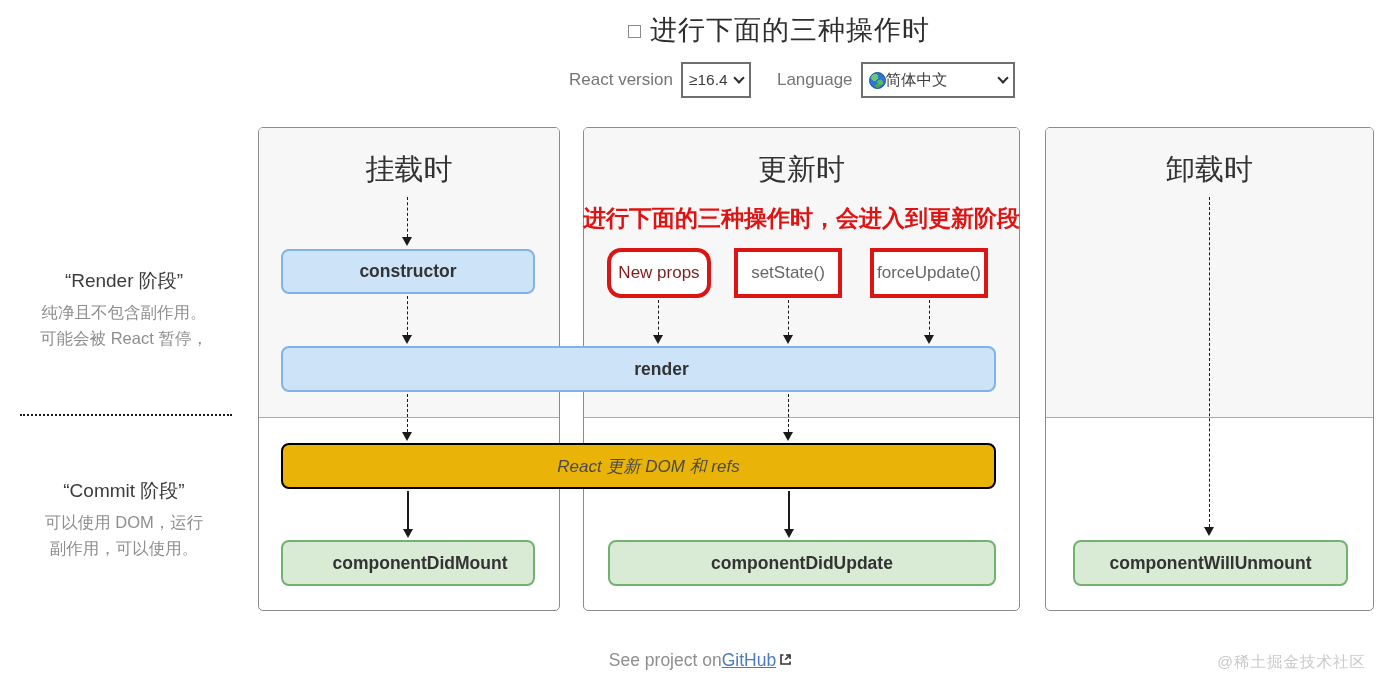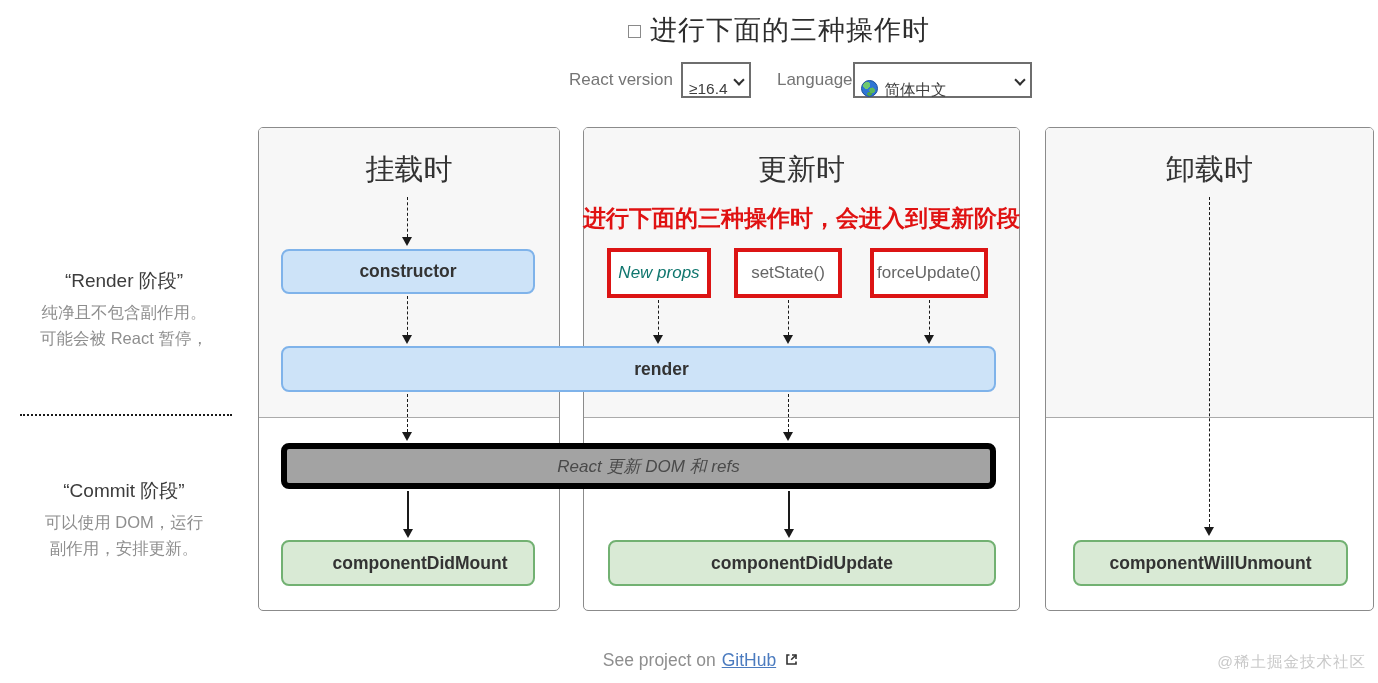--- a/index.html
+++ b/index.html
@@ -5,25 +5,25 @@
   * { box-sizing: border-box; margin: 0; padding: 0; }
   body { background: #fff; font-family: "Liberation Sans", sans-serif; }
   .canvas { position: relative; width: 1378px; height: 683px; background: #fff; overflow: hidden; }
 
   
   .title-row { position: absolute; left: 628px; top: 12px; display: flex; align-items: center; gap: 9px; }
   .checkbox { width: 13px; height: 13px; border: 1px solid #8a8a8a; background: #fff; margin-top: 3px; }
   .title-text { font-size: 27px; color: #2d2d2d; letter-spacing: 1px; white-space: nowrap; }
 
   .controls { position: absolute; left: 569px; top: 62px; display: flex; align-items: center; font-size: 17px; color: #757575; }
-  .select { display: flex; align-items: flex-start; border: 2px solid #6e6e6e; background: #fff; height: 27px; padding: 16px 6px; color: #3d3d3d; font-size: 15.5px; cursor: pointer; }
+  .select { display: flex; align-items: center; border: 2px solid #6e6e6e; background: #fff; height: 27px; padding: 16px 6px; color: #3d3d3d; font-size: 15.5px; cursor: pointer; }
   .select .chev { width: 8px; height: 8px; border-right: 2px solid #2f2f2f; border-bottom: 2px solid #2f2f2f; transform: rotate(45deg); margin-top: -4px; flex: none; }
   .sel-version { width: 70px; margin-left: 8px; justify-content: space-between; }
   .lang-label { margin-left: 26px; }
-  .sel-language { width: 179px; gap: 7px; }
+  .sel-language { width: 154px; margin-left: 8px; }
   .sel-language .chev { margin-left: auto; }
   .globe { width: 17px; height: 17px; border-radius: 50%; flex: none; border: 1px solid #1c4f9c;
     background:
       radial-gradient(circle at 30% 28%, #6fc86f 0 24%, transparent 25%),
       radial-gradient(circle at 68% 62%, #5cb85c 0 20%, transparent 21%),
       radial-gradient(circle at 50% 88%, #4da24d 0 14%, transparent 15%),
       #2e75d4; }
 
   
   .side-title { position: absolute; left: 16px; width: 216px; text-align: center; font-size: 19px; color: #3c3c3c; }
@@ -37,42 +37,42 @@
   .col-mount   { left: 258px;  width: 302px; }
   .col-update  { left: 583px;  width: 437px; }
   .col-unmount { left: 1045px; width: 329px; }
 
   .red-note { position: absolute; left: 583px; top: 203px; width: 437px; text-align: center; font-size: 23px; font-weight: bold; color: #e01212; white-space: nowrap; }
 
   
   .box { position: absolute; display: flex; align-items: center; justify-content: center; border-radius: 8px; font-size: 17.5px; color: #333; text-decoration: none; }
   .blue   { background: #cde3f8; border: 2px solid #7fb3ea; font-weight: bold; }
   .green  { background: #d9ead5; border: 2px solid #72b172; font-weight: bold; }
-  .yellow { background: #a3a3a3; border: 6px solid #000000; font-style: italic; color: #4a4a4a; font-size: 17px; padding-left: 20px; }
+  .yellow { background: #eab308; border: 2px solid #000000; font-style: italic; color: #4a4a4a; font-size: 17px; padding-left: 20px; }
   .trigger { background: #fff; border: 4px solid #dc1414; border-radius: 0; color: #666; font-size: 17px; font-weight: normal; }
-  .trigger.italic { font-style: italic; color: #0f766e; }
+  .trigger.italic { color: #7f1d1d; border-radius: 14px; }
 
   #constructor-box { left: 281px; top: 249px; width: 254px; height: 45px; }
   #render-box      { left: 281px; top: 346px; width: 715px; height: 46px; padding-left: 46px; }
   #dom-update-box  { left: 281px; top: 443px; width: 715px; height: 46px; }
   #did-mount-box   { left: 281px; top: 540px; width: 254px; height: 46px; padding-left: 24px; }
   #did-update-box  { left: 608px; top: 540px; width: 388px; height: 46px; }
   #will-unmount-box{ left: 1073px; top: 540px; width: 275px; height: 46px; }
   #trigger-newprops   { left: 607px; top: 248px; width: 104px; height: 50px; }
   #trigger-setstate   { left: 734px; top: 248px; width: 108px; height: 50px; }
   #trigger-forceupdate{ left: 870px; top: 248px; width: 118px; height: 50px; }
 
   
   .arr { position: absolute; width: 0; border-left: 1.5px dashed #1a1a1a; }
   .arr.solid { border-left-style: solid; border-left-width: 2px; }
   .arr::after { content: ""; position: absolute; bottom: -9px; left: -6px; width: 0; height: 0;
     border-left: 5.5px solid transparent; border-right: 5.5px solid transparent; border-top: 9px solid #1a1a1a; }
 
   
-  .footer { position: absolute; left: 0; top: 648px; width: 1378px; display: flex; justify-content: center; align-items: center; gap: 6px; font-size: 17.5px; color: #8e8e8e; padding-left: 24px; }
+  .footer { position: absolute; left: 0; top: 648px; width: 1378px; display: flex; justify-content: center; align-items: center; font-size: 17.5px; color: #8e8e8e; padding-left: 24px; }
   .footer a { color: #4b7bbf; text-decoration: underline; cursor: pointer; }
   .ext-icon { display: inline-block; margin-left: 2px; margin-top: 3px; }
 
   .watermark { position: absolute; right: 12px; top: 652px; font-size: 15.5px; color: #c9c9c9; letter-spacing: 1px; }
 </style>
 </head>
 <body>
 
 <div class="canvas">
 
@@ -97,21 +97,21 @@
 
   <div class="side-title" style="top:268px">“Render 阶段”</div>
   <div class="side-desc" style="top:300px">
     <div>纯净且不包含副作用。</div>
     <div>可能会被 React 暂停，</div>
   </div>
   <div class="phase-divider"></div>
   <div class="side-title" style="top:478px">“Commit 阶段”</div>
   <div class="side-desc" style="top:510px">
     <div>可以使用 DOM，运行</div>
-    <div>副作用，安排更新。</div>
+    <div>副作用，可以使用。</div>
   </div>
 
   <div class="col col-mount">
     <div class="col-top"></div>
     <div class="col-header">挂载时</div>
   </div>
   <div class="col col-update">
     <div class="col-top"></div>
     <div class="col-header">更新时</div>
   </div>

